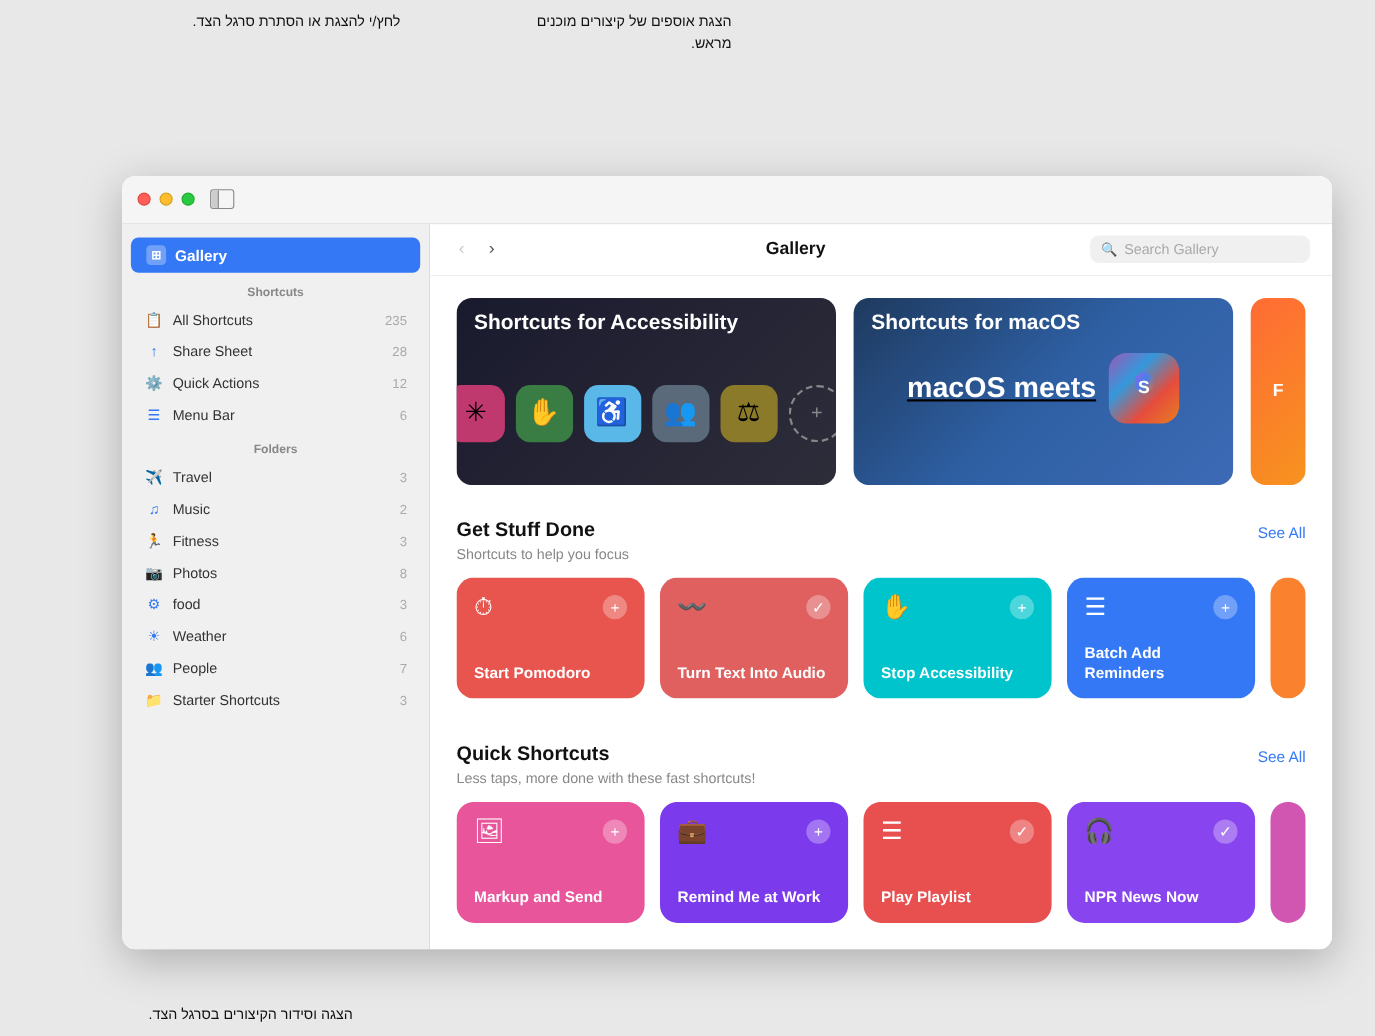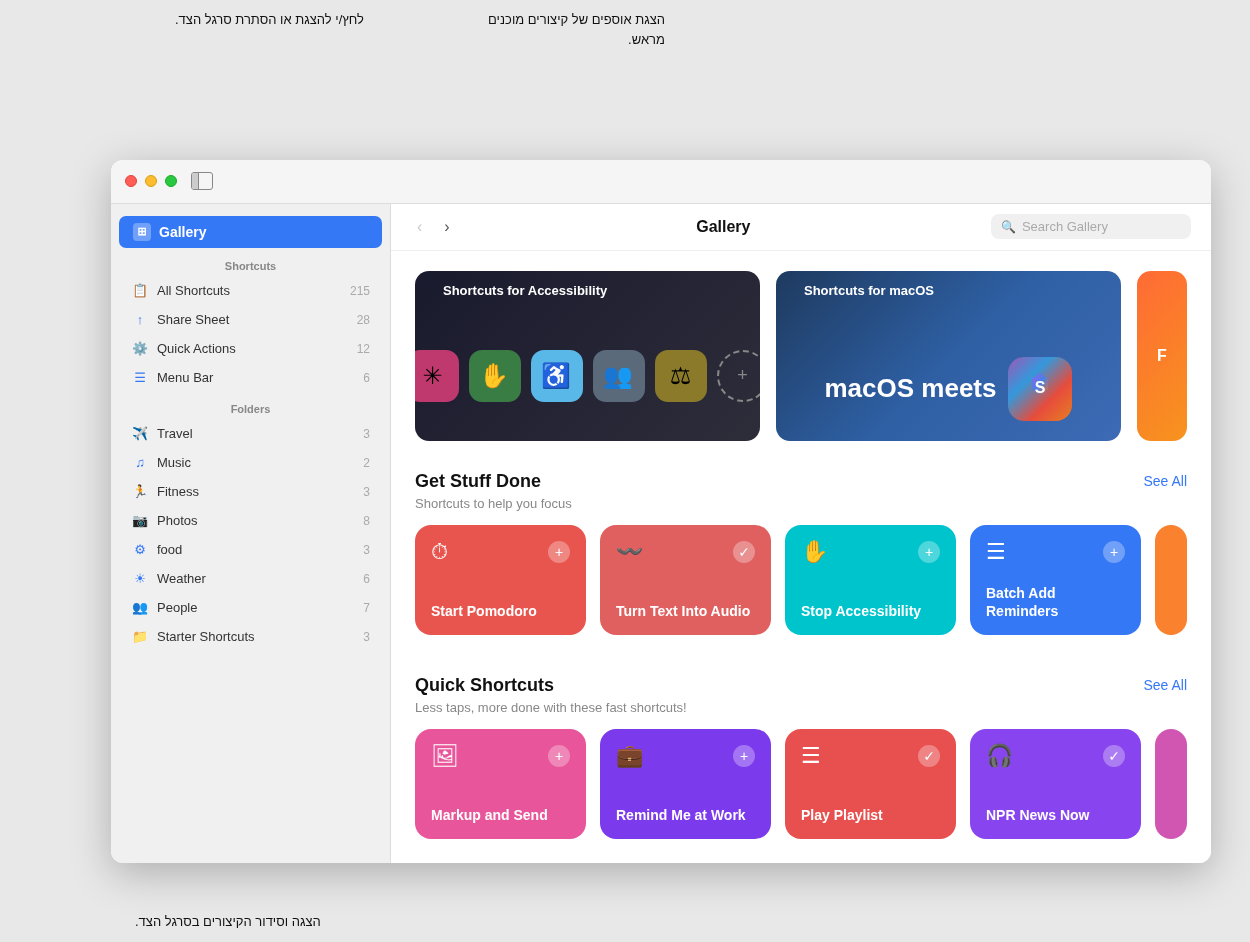--- a/index.html
+++ b/index.html
@@ -199,21 +199,21 @@
     .search-box input::placeholder { color: #aaa; }
 
     
     .scroll-content {
       padding: 20px 24px;
     }
 
     
     .section-header {
       display: flex;
-      align-items: center;
+      align-items: flex-end;
       justify-content: space-between;
       margin-bottom: 4px;
     }
     .section-title {
       font-size: 18px;
       font-weight: 700;
       color: #111;
     }
     .section-subtitle {
       font-size: 13px;
@@ -245,37 +245,38 @@
       background: linear-gradient(135deg, #1a1a2e 0%, #2d2d3a 100%);
       display: flex;
       align-items: center;
       justify-content: center;
       gap: 10px;
       padding: 20px;
     }
     .hero-card-macos {
       background: linear-gradient(135deg, #1e3a5f 0%, #2e5fa3 50%, #3d6ab5 100%);
       display: flex;
-      align-items: flex-end;
+      align-items: flex-start;
       justify-content: center;
       padding: 20px;
+      text-decoration: underline;
     }
     .hero-card-third {
       background: linear-gradient(135deg, #ff6b35 0%, #f7931e 100%);
       display: flex;
       align-items: center;
       justify-content: center;
       width: 60px;
       flex: 0 0 60px;
     }
     .hero-title-overlay {
       position: absolute;
-      top: 0; left: 12px; right: 0;
+      top: 0; left: 0; right: 0;
       padding: 12px 16px;
-      font-size: 13px;
+      font-size: 19px;
       font-weight: 700;
       color: #fff;
     }
 
     
     .icon-chip {
       width: 52px; height: 52px;
       border-radius: 13px;
       display: flex;
       align-items: center;
@@ -409,21 +410,21 @@
         <div class="sidebar-gallery-item">
           <div class="gallery-icon">⊞</div>
           <span>Gallery</span>
         </div>
 
         <div class="sidebar-section-label">Shortcuts</div>
 
         <div class="sidebar-item">
           <span class="item-icon">📋</span>
           <span class="item-label">All Shortcuts</span>
-          <span class="item-count">215</span>
+          <span class="item-count">235</span>
         </div>
         <div class="sidebar-item">
           <span class="item-icon">↑</span>
           <span class="item-label">Share Sheet</span>
           <span class="item-count">28</span>
         </div>
         <div class="sidebar-item">
           <span class="item-icon">⚙️</span>
           <span class="item-label">Quick Actions</span>
           <span class="item-count">12</span>

